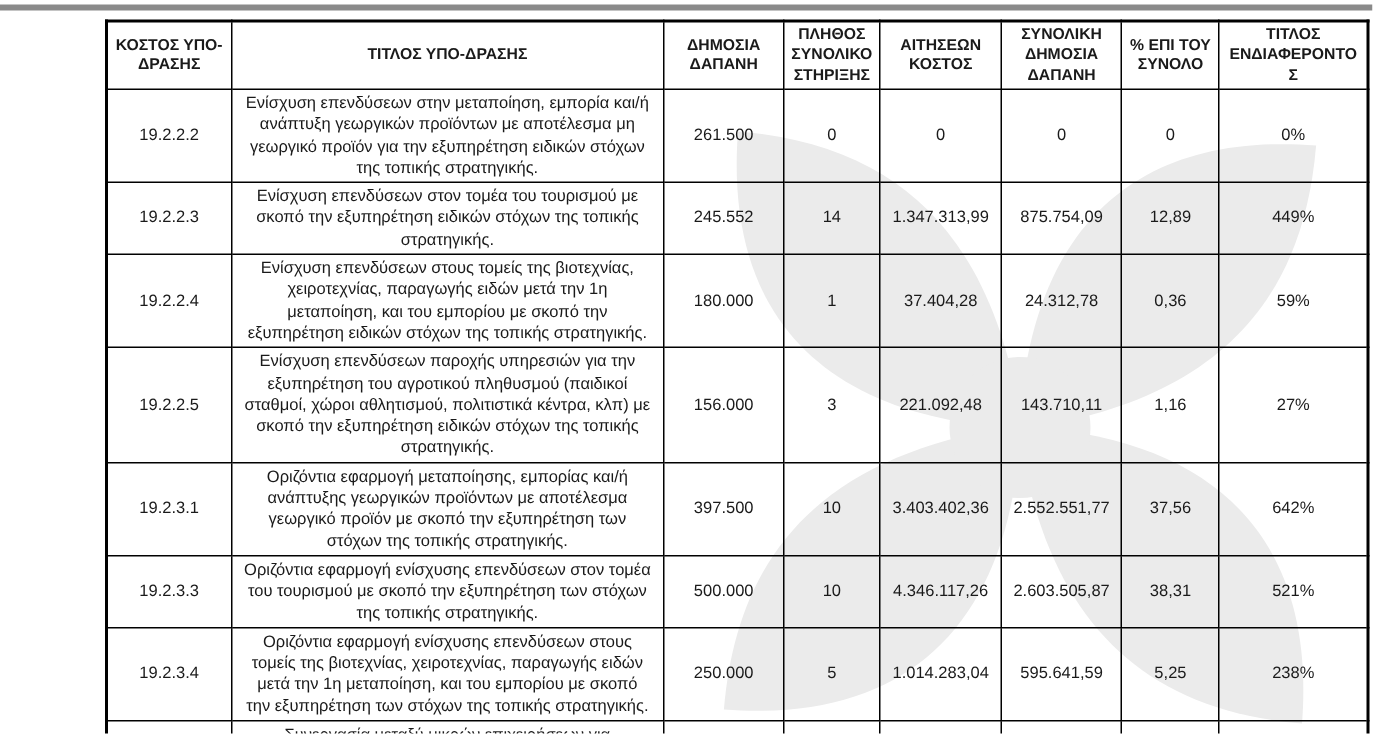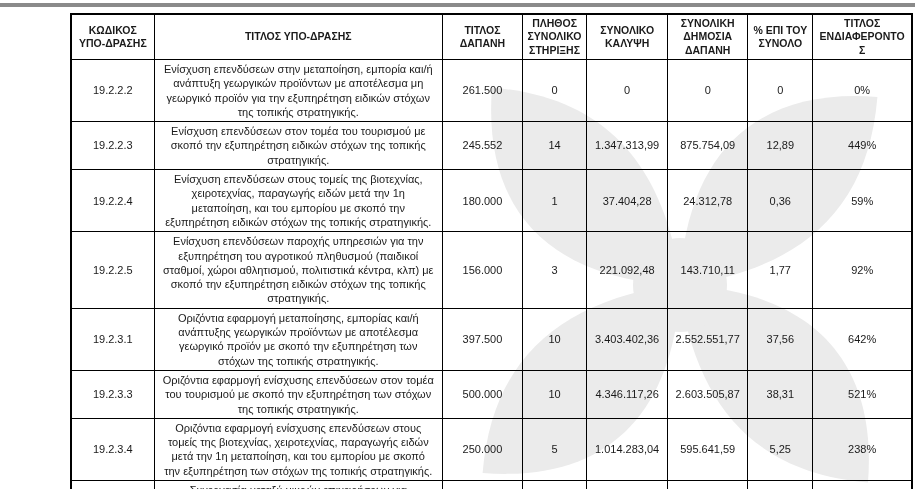--- a/index.html
+++ b/index.html
@@ -58,25 +58,25 @@
       <col style="width:288px">
       <col style="width:80px">
       <col style="width:64px">
     <col style="width:81px">
       <col style="width:80px">
       <col style="width:65px">
       <col style="width:99px">
   </colgroup>
   <thead>
     <tr>
-      <th>ΚΩΔΙΚΟΣ ΥΠΟ-ΔΡΑΣΗΣ</th>
+      <th>ΚΟΣΤΟΣ ΥΠΟ-ΔΡΑΣΗΣ</th>
       <th>ΤΙΤΛΟΣ ΥΠΟ-ΔΡΑΣΗΣ</th>
-      <th>ΤΙΤΛΟΣ ΔΑΠΑΝΗ</th>
+      <th>ΔΗΜΟΣΙΑ ΔΑΠΑΝΗ</th>
       <th>ΠΛΗΘΟΣ ΣΥΝΟΛΙΚΟ ΣΤΗΡΙΞΗΣ</th>
-      <th>ΣΥΝΟΛΙΚΟ ΚΑΛΥΨΗ</th>
+      <th>ΑΙΤΗΣΕΩΝ ΚΟΣΤΟΣ</th>
       <th>ΣΥΝΟΛΙΚΗ ΔΗΜΟΣΙΑ ΔΑΠΑΝΗ</th>
       <th>% ΕΠΙ ΤΟΥ ΣΥΝΟΛΟ</th>
       <th>ΤΙΤΛΟΣ ΕΝΔΙΑΦΕΡΟΝΤΟΣ</th>
     </tr>
   </thead>
   <tbody>
     <tr>
       <td>19.2.2.2</td>
       <td class="title">Ενίσχυση επενδύσεων στην μεταποίηση, εμπορία και/ή ανάπτυξη γεωργικών προϊόντων με αποτέλεσμα μη γεωργικό προϊόν για την εξυπηρέτηση ειδικών στόχων της τοπικής στρατηγικής.</td>
       <td>261.500</td>
@@ -106,22 +106,22 @@
       <td>0,36</td>
       <td>59%</td>
     </tr>
     <tr>
       <td>19.2.2.5</td>
       <td class="title">Ενίσχυση επενδύσεων παροχής υπηρεσιών για την εξυπηρέτηση του αγροτικού πληθυσμού (παιδικοί σταθμοί, χώροι αθλητισμού, πολιτιστικά κέντρα, κλπ) με σκοπό την εξυπηρέτηση ειδικών στόχων της τοπικής στρατηγικής.</td>
       <td>156.000</td>
       <td>3</td>
       <td>221.092,48</td>
       <td>143.710,11</td>
-      <td>1,77</td>
-      <td>92%</td>
+      <td>1,16</td>
+      <td>27%</td>
     </tr>
     <tr>
       <td>19.2.3.1</td>
       <td class="title">Οριζόντια εφαρμογή μεταποίησης, εμπορίας και/ή ανάπτυξης γεωργικών προϊόντων με αποτέλεσμα γεωργικό προϊόν με σκοπό την εξυπηρέτηση των στόχων της τοπικής στρατηγικής.</td>
       <td>397.500</td>
       <td>10</td>
       <td>3.403.402,36</td>
       <td>2.552.551,77</td>
       <td>37,56</td>
       <td>642%</td>

